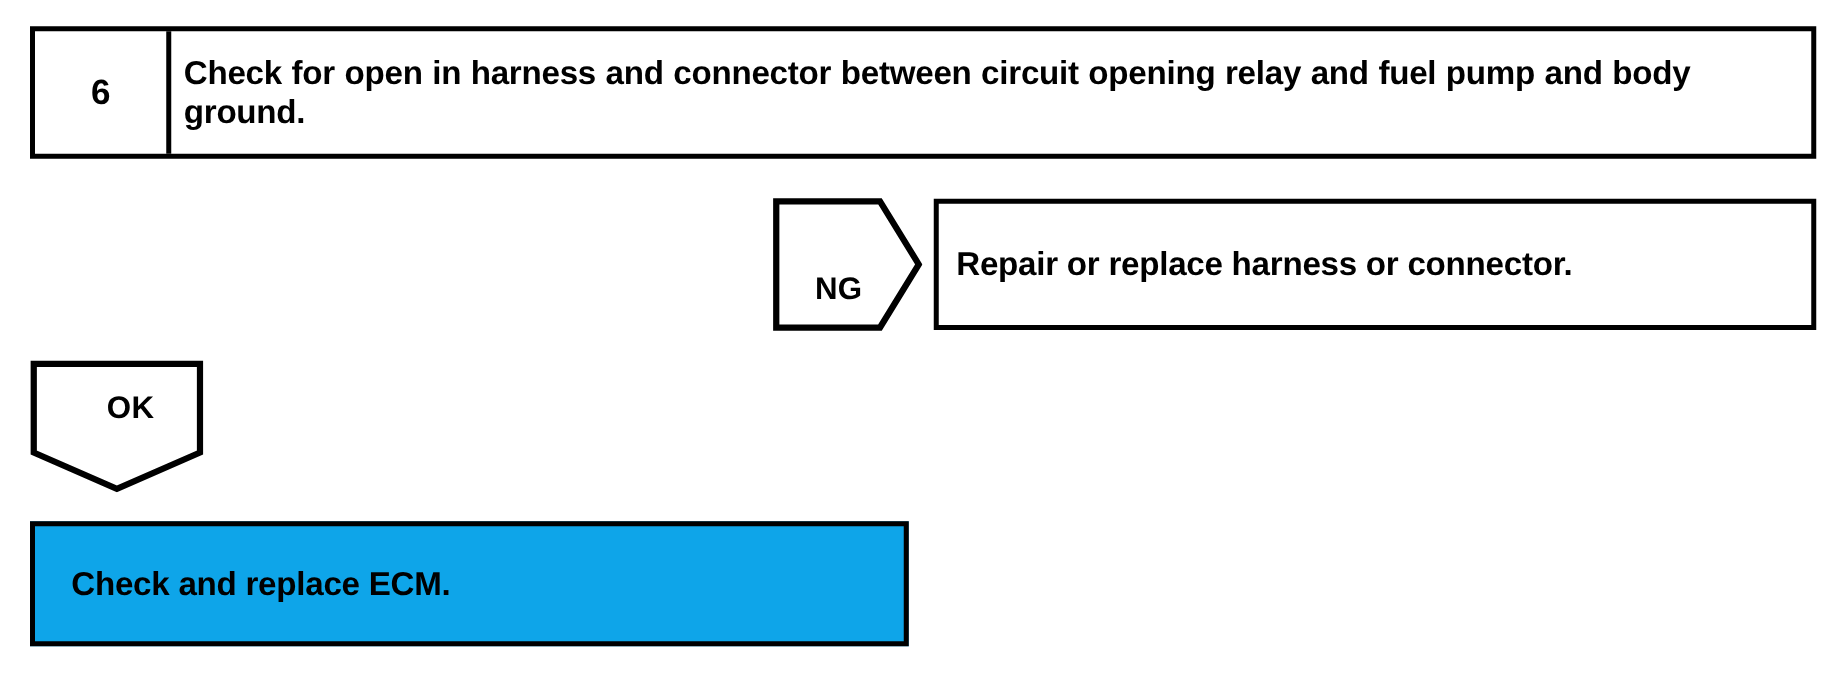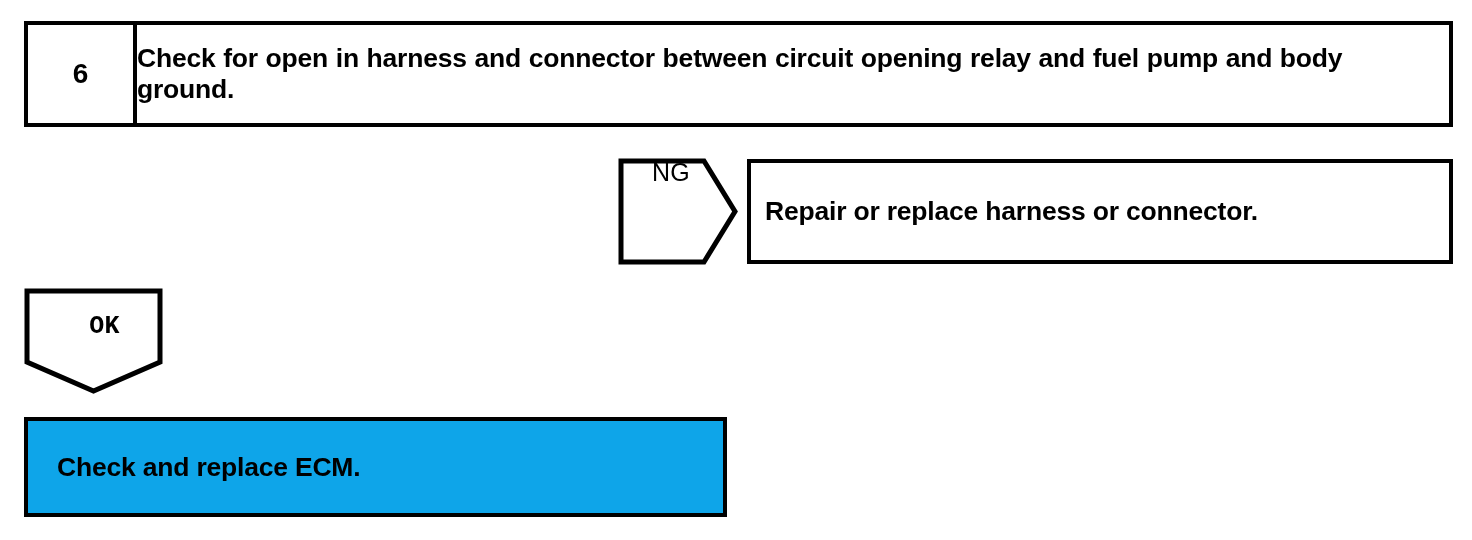--- a/index.html
+++ b/index.html
@@ -43,21 +43,21 @@
   .step-number {
     font-size: 28px;
     font-weight: bold;
     line-height: 1;
     letter-spacing: 0px;
   }
   .step-text-cell {
     flex: 1 1 auto;
     display: flex;
     align-items: center;
-    padding: 0 12px 0 0;
+    padding: 0 12px 0 10px;
     box-sizing: border-box;
   }
   .step-text {
     font-size: 26.5px;
     font-weight: bold;
     line-height: 1.17;
     letter-spacing: -0.2px;
     word-spacing: 0.5px;
   }
   .ng-pentagon {
@@ -73,24 +73,24 @@
     width: 120px;
     height: 107px;
   }
   .ng-label {
     position: absolute;
     left: 618px;
     top: 158px;
     width: 106px;
     height: 88px;
     display: flex;
-    align-items: flex-start;
+    align-items: flex-end;
     justify-content: center;
     font-size: 25px;
-    font-weight: normal;
+    font-weight: bold;
     letter-spacing: 0.3px;
     pointer-events: none;
   }
 
   .result-box {
     position: absolute;
     left: 747px;
     top: 159px;
     width: 706px;
     height: 105px;
@@ -128,21 +128,20 @@
     top: 288px;
     width: 161px;
     height: 76px;
     display: flex;
     align-items: center;
     justify-content: center;
     font-size: 25px;
     font-weight: bold;
     letter-spacing: 0.3px;
     pointer-events: none;
-    font-family: Liberation Mono, monospace;
   }
 
   
   .final-box {
     position: absolute;
     left: 24px;
     top: 417px;
     width: 703px;
     height: 100px;
     box-sizing: border-box;

